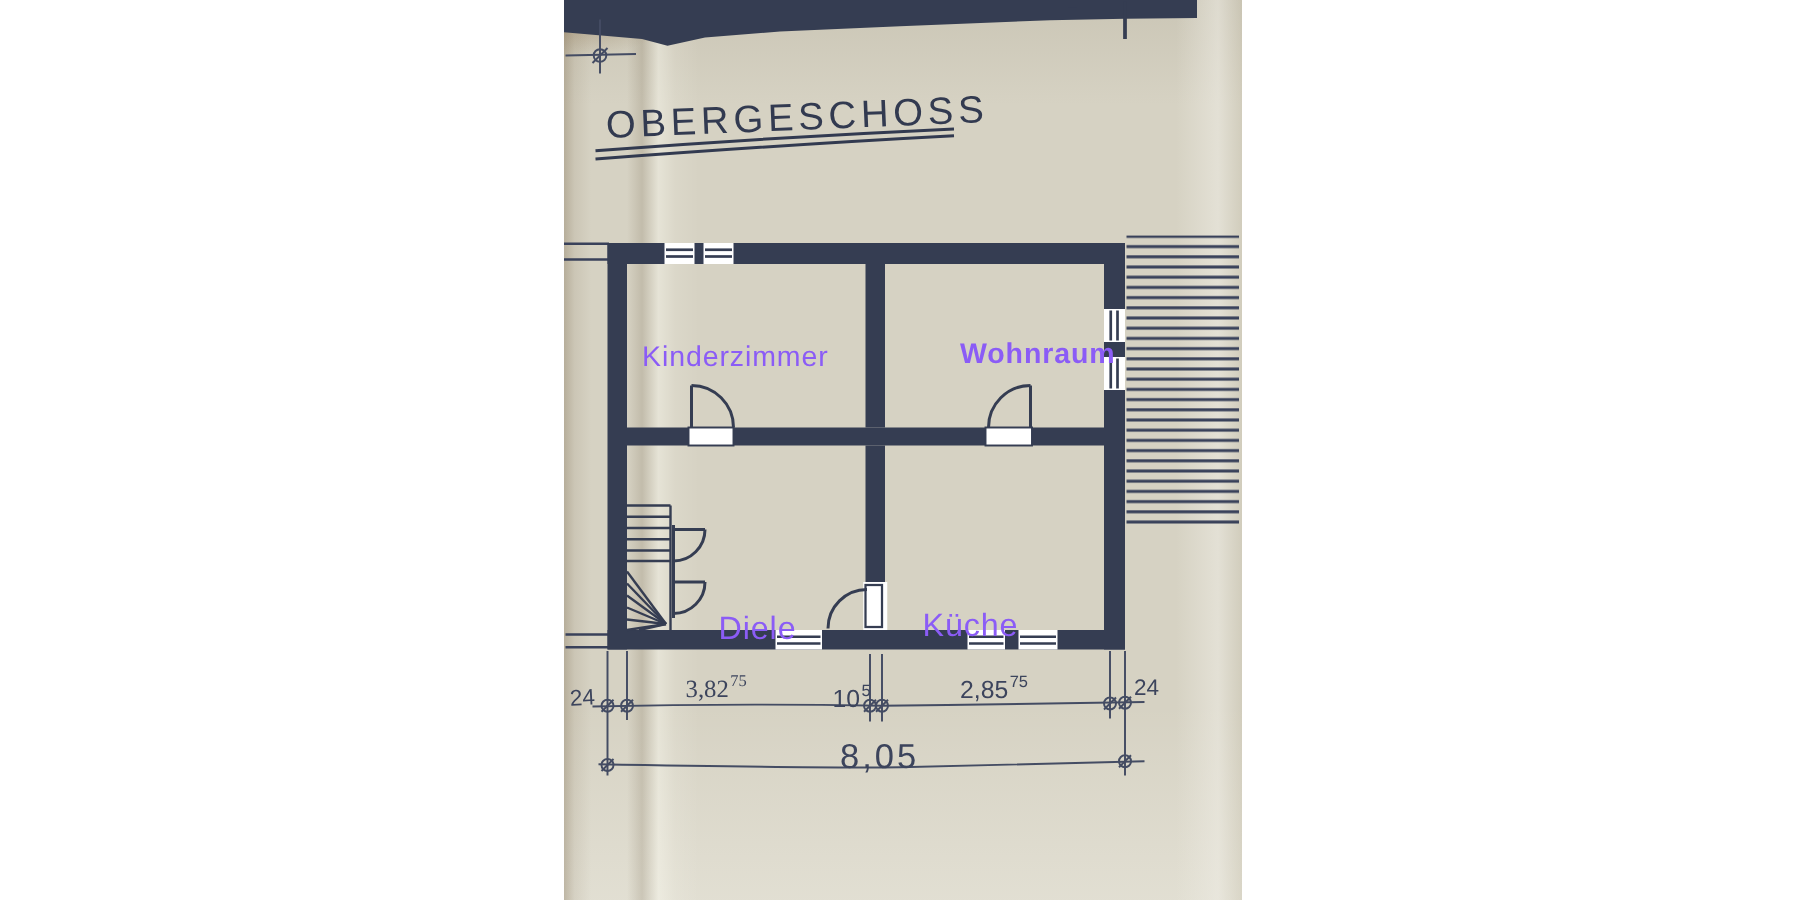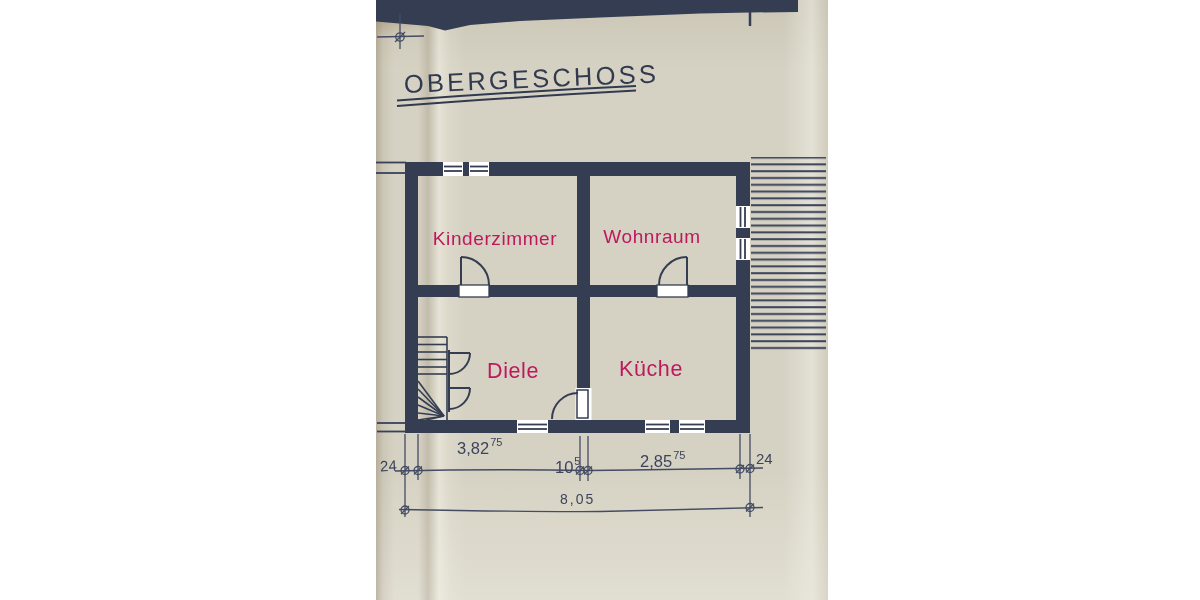--- a/index.html
+++ b/index.html
@@ -10,26 +10,26 @@
       radial-gradient(ellipse 95px 55px at 10px 0px, rgba(125,95,55,0.50), rgba(125,95,55,0) 70%),
       linear-gradient(90deg, rgba(110,90,60,0.30) 0px, rgba(110,90,60,0.10) 7px, rgba(110,90,60,0) 18px),
       linear-gradient(90deg, rgba(0,0,0,0) 42px, rgba(115,100,75,0.20) 52px, rgba(255,255,245,0.38) 63px, rgba(255,255,245,0.12) 74px, rgba(0,0,0,0) 90px),
       linear-gradient(90deg, rgba(0,0,0,0) 408px, rgba(238,236,228,0.55) 436px, rgba(198,192,172,0.30) 452px),
       linear-gradient(180deg, rgba(120,110,85,0.12) 0px, rgba(0,0,0,0) 70px, rgba(0,0,0,0) 470px, rgba(252,252,246,0.30) 600px),
       #d6d2c3;}
   svg{position:absolute;left:0;top:0;}
   .label{position:absolute;white-space:nowrap;}
   .title{font-size:25.5px;letter-spacing:3.2px;font-weight:400;color:#323a50;
          transform:rotate(-2.4deg);transform-origin:left center;}
-  .room{font-size:19px;letter-spacing:0.6px;text-align:center;color:#be185d;}
-  .room-lg{font-size:21.5px;}
+  .room{font-size:19px;letter-spacing:0.6px;text-align:left;color:#8b5cf6;}
+  .room-lg{font-size:21.5px;margin-top:48px;}
   .dim{font-size:16.5px;color:#3c445c;}
   .dim-sm{font-size:15px;}
   .dim sup{font-size:11px;position:relative;top:-1px;left:1px;}
-  .total{font-size:14px;letter-spacing:2px;color:#3c445c;}
+  .total{font-size:23px;letter-spacing:2px;color:#3c445c;}
 </style>
 </head>
 <body>
 
 <div id="canvas">
 
   <div class="paper"></div>
 
   <svg width="1200" height="600" viewBox="0 0 1200 600">
     <defs>
@@ -189,27 +189,27 @@
           <line x1="401" y1="514" x2="409" y2="506"></line>
         <circle cx="750" cy="507.5" r="4"></circle>
           <line x1="746" y1="511.5" x2="754" y2="503.5"></line>
       </g>
     </g>
   </svg>
 
   <div class="label title" style="left:404px;top:70px;">OBERGESCHOSS</div>
 
   <div class="label room" style="left:428px;top:228px;width:134px;">Kinderzimmer</div>
-  <div class="label room" style="left:596px;top:226px;width:112px;">Wohnraum</div>
+  <div class="label room" style="left:640px;top:226px;width:112px;font-weight:bold;">Wohnraum</div>
   <div class="label room room-lg" style="left:479px;top:359px;width:68px;">Diele</div>
   <div class="label room room-lg" style="left:615px;top:357px;width:72px;">Küche</div>
 
   <div class="label dim dim-sm" style="left:380px;top:457px;transform:rotate(-3deg);">24</div>
 
-  <div class="label dim" style="left:457px;top:437px;"><span>3,82</span><sup>75</sup></div>
+  <div class="label dim" style="left:457px;top:449px;font-family:Liberation Serif, serif;"><span>3,82</span><sup>75</sup></div>
 
   <div class="label dim" style="left:555px;top:456px;"><span>10</span><sup>5</sup></div>
 
   <div class="label dim" style="left:640px;top:450px;"><span>2,85</span><sup>75</sup></div>
 
   <div class="label dim dim-sm" style="left:756px;top:450px;">24</div>
 
   <div class="label total" style="left:560px;top:491px;">8,05</div>
 
 </div>

